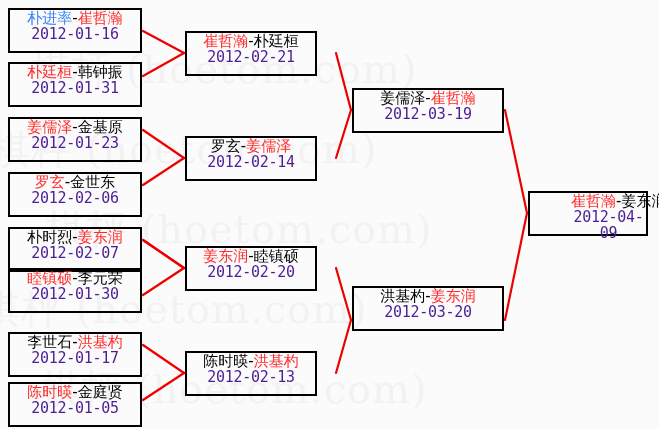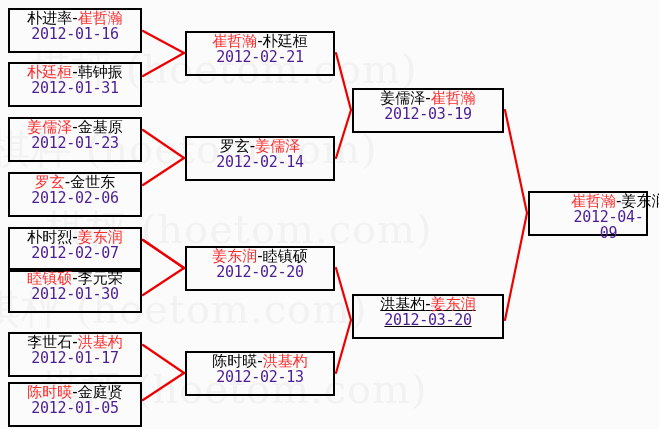--- a/index.html
+++ b/index.html
@@ -52,21 +52,21 @@
   }
   .players .w{color:#ff2a2a;}
   .date{
     font-family:"DejaVu Sans Mono","Liberation Mono",monospace;
     font-size:15px;
     color:#4c1d95;
     letter-spacing:-0.3px;
   }
   
   .r1{width:134px;height:45px;left:8px;}
-  .r2{width:150px;height:45px;left:185px;}
+  .r2{width:132px;height:45px;left:185px;}
   .r3{width:152px;height:45px;left:352px;}
   .r4{width:120px;height:45px;left:528px;padding-left:41px;}
 </style>
 </head>
 <body>
 
 <div id="bracket">
 
   <div class="wm-layer">
     <div class="wm wm1">棋枰 (hoetom.com)</div>
@@ -97,21 +97,21 @@
       <line x1="336" y1="268" x2="351" y2="320"></line>
       <line x1="336" y1="373" x2="351" y2="320"></line>
 
       <line x1="505" y1="110" x2="527" y2="213"></line>
       <line x1="505" y1="320" x2="527" y2="213"></line>
     </g>
   </svg>
 
   <div class="box r1" style="top:8px;">
     <div class="players">
-      <span class="w" style="color:#000000">朴进率</span><span>-</span><span class="w">崔哲瀚</span>
+      <span class="w" style="color:#3b82f6">朴进率</span><span>-</span><span class="w">崔哲瀚</span>
     </div>
     <div class="date">2012-01-16</div>
   </div>
 
   <div class="box r1" style="top:62px;">
     <div class="players">
       <span class="w">朴廷桓</span><span>-</span><span>韩钟振</span>
     </div>
     <div class="date">2012-01-31</div>
   </div>
@@ -186,21 +186,21 @@
     <div class="date">2012-02-13</div>
   </div>
 
   <div class="box r3" style="top:88px;">
     <div class="players">
       <span>姜儒泽</span><span>-</span><span class="w">崔哲瀚</span>
     </div>
     <div class="date">2012-03-19</div>
   </div>
 
-  <div class="box r3" style="top:294px;text-decoration:underline;">
+  <div class="box r3" style="top:286px;">
     <div class="players">
       <span>洪基杓</span><span>-</span><span class="w">姜东润</span>
     </div>
     <div class="date">2012-03-20</div>
   </div>
 
   <div class="box r4" style="top:191px;">
     <div class="players">
       <span class="w">崔哲瀚</span><span>-</span><span>姜东润</span>
     </div>

